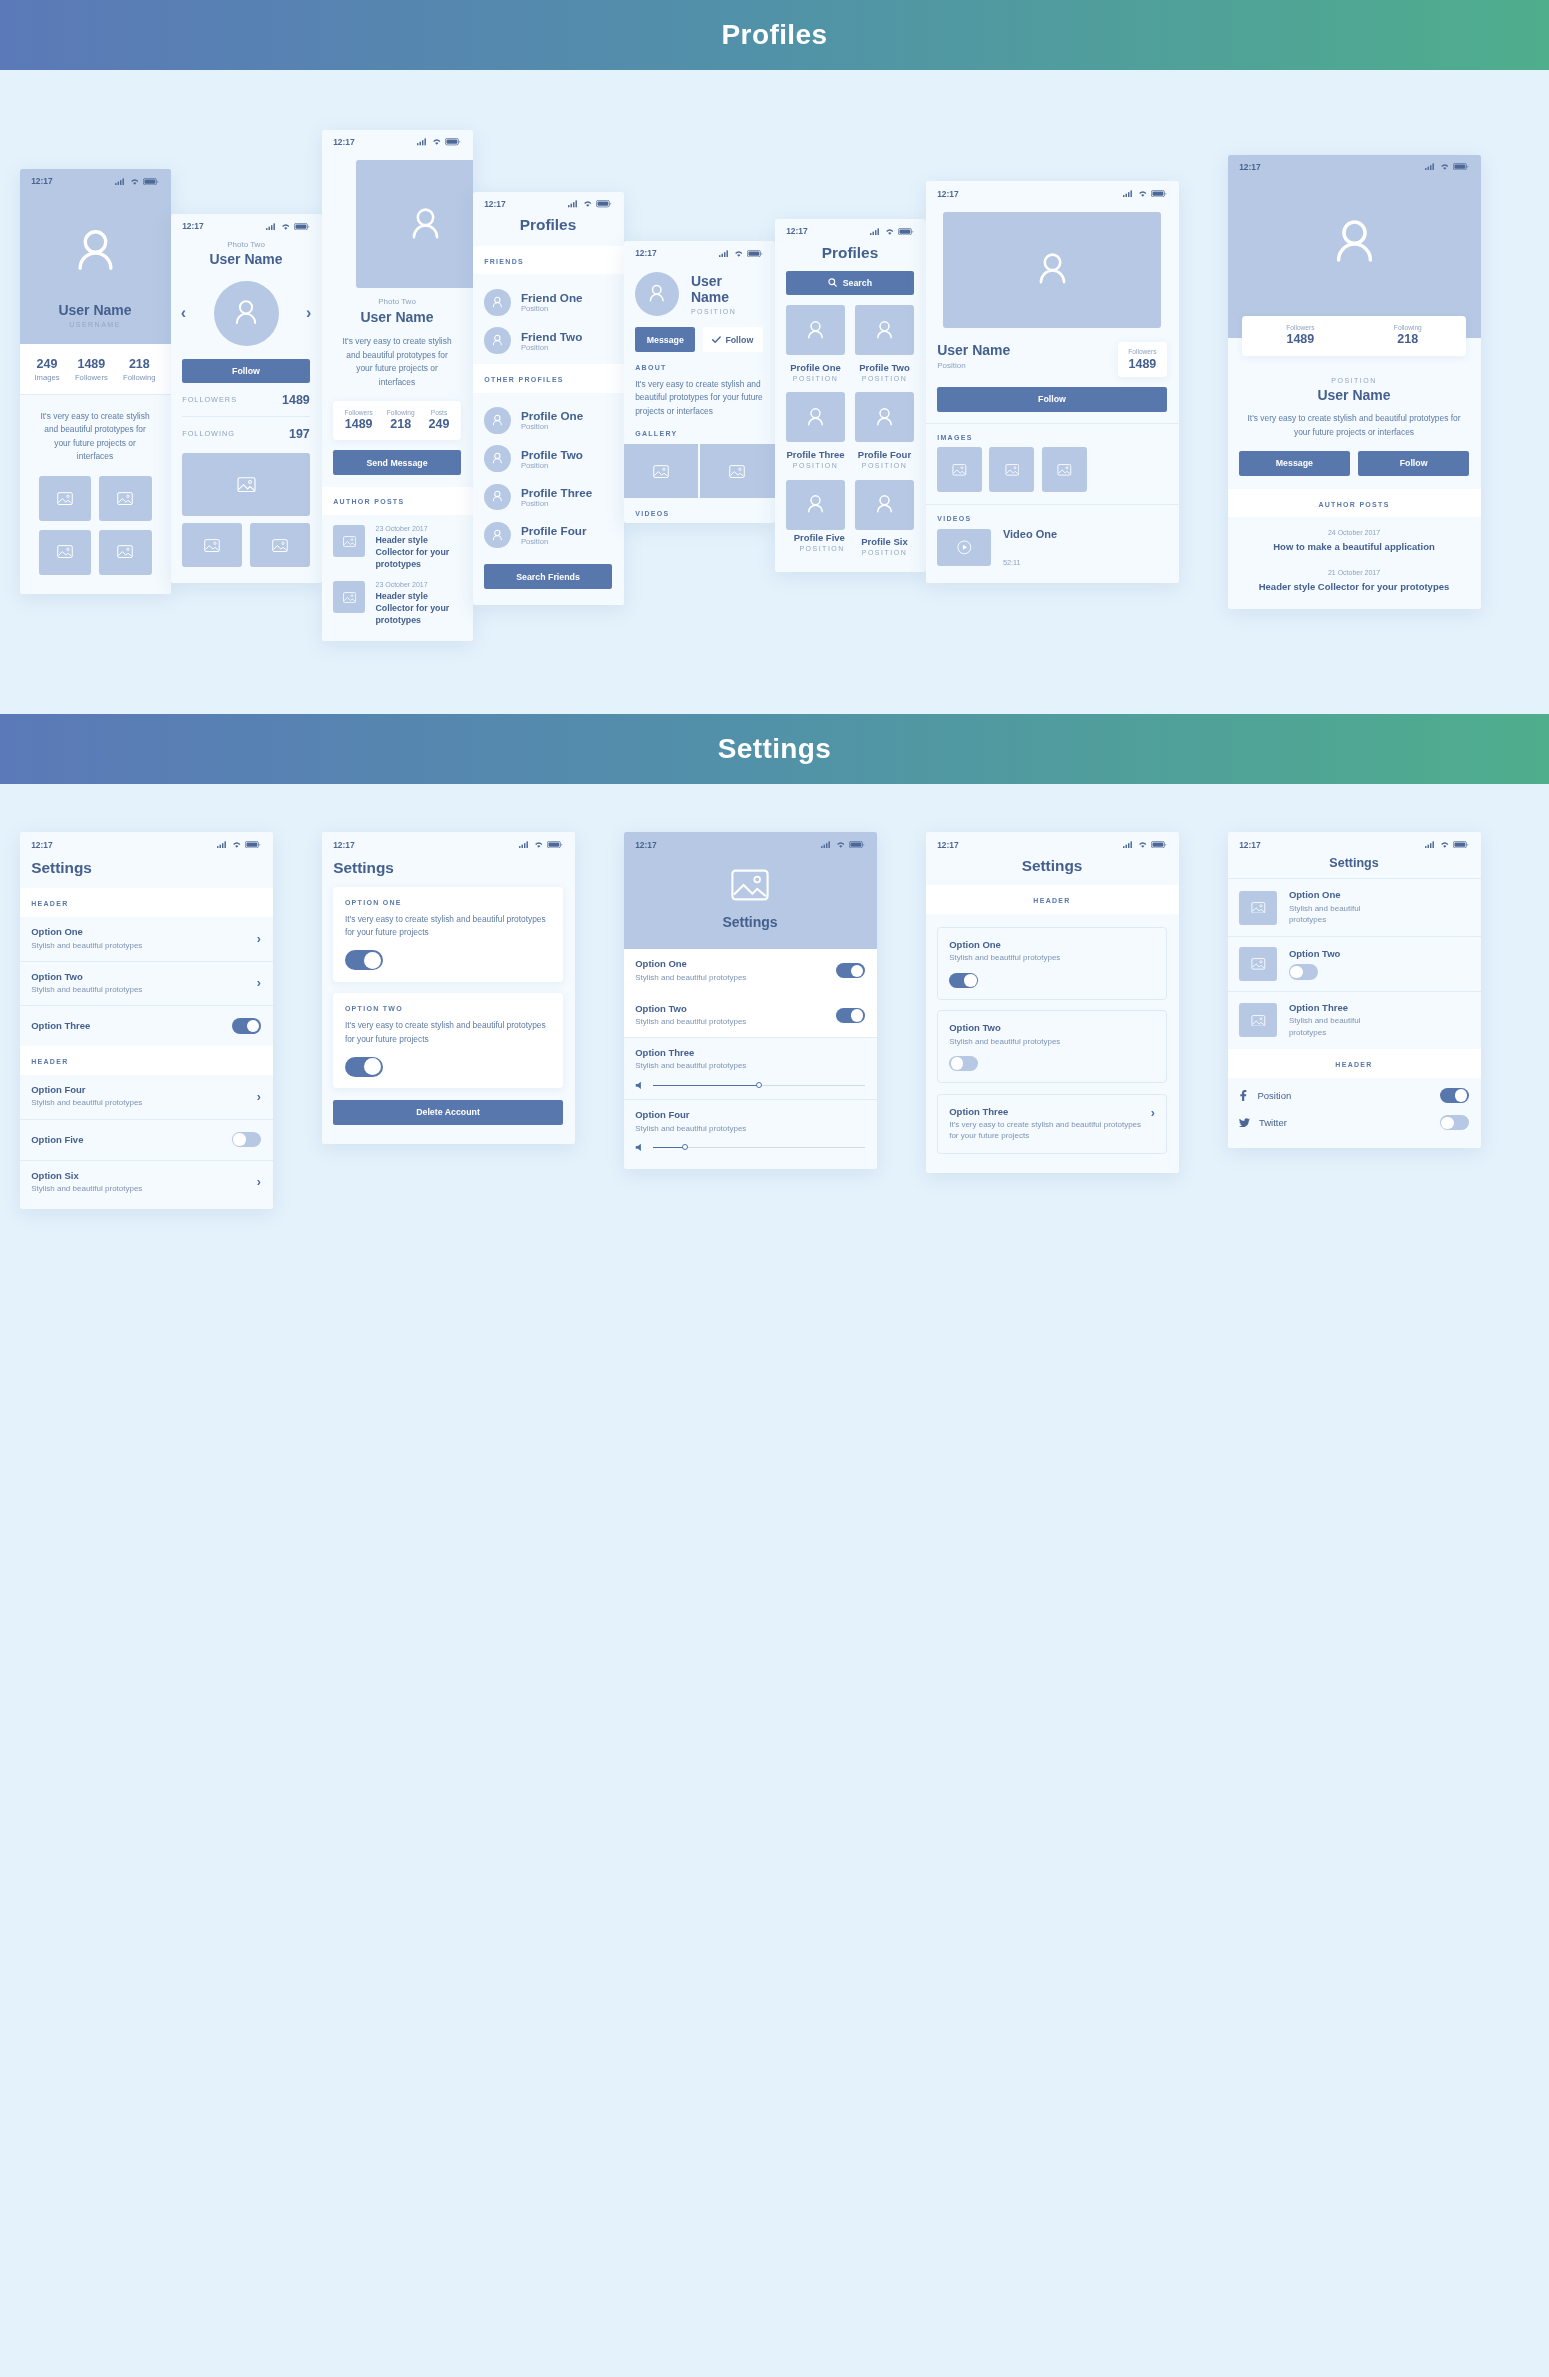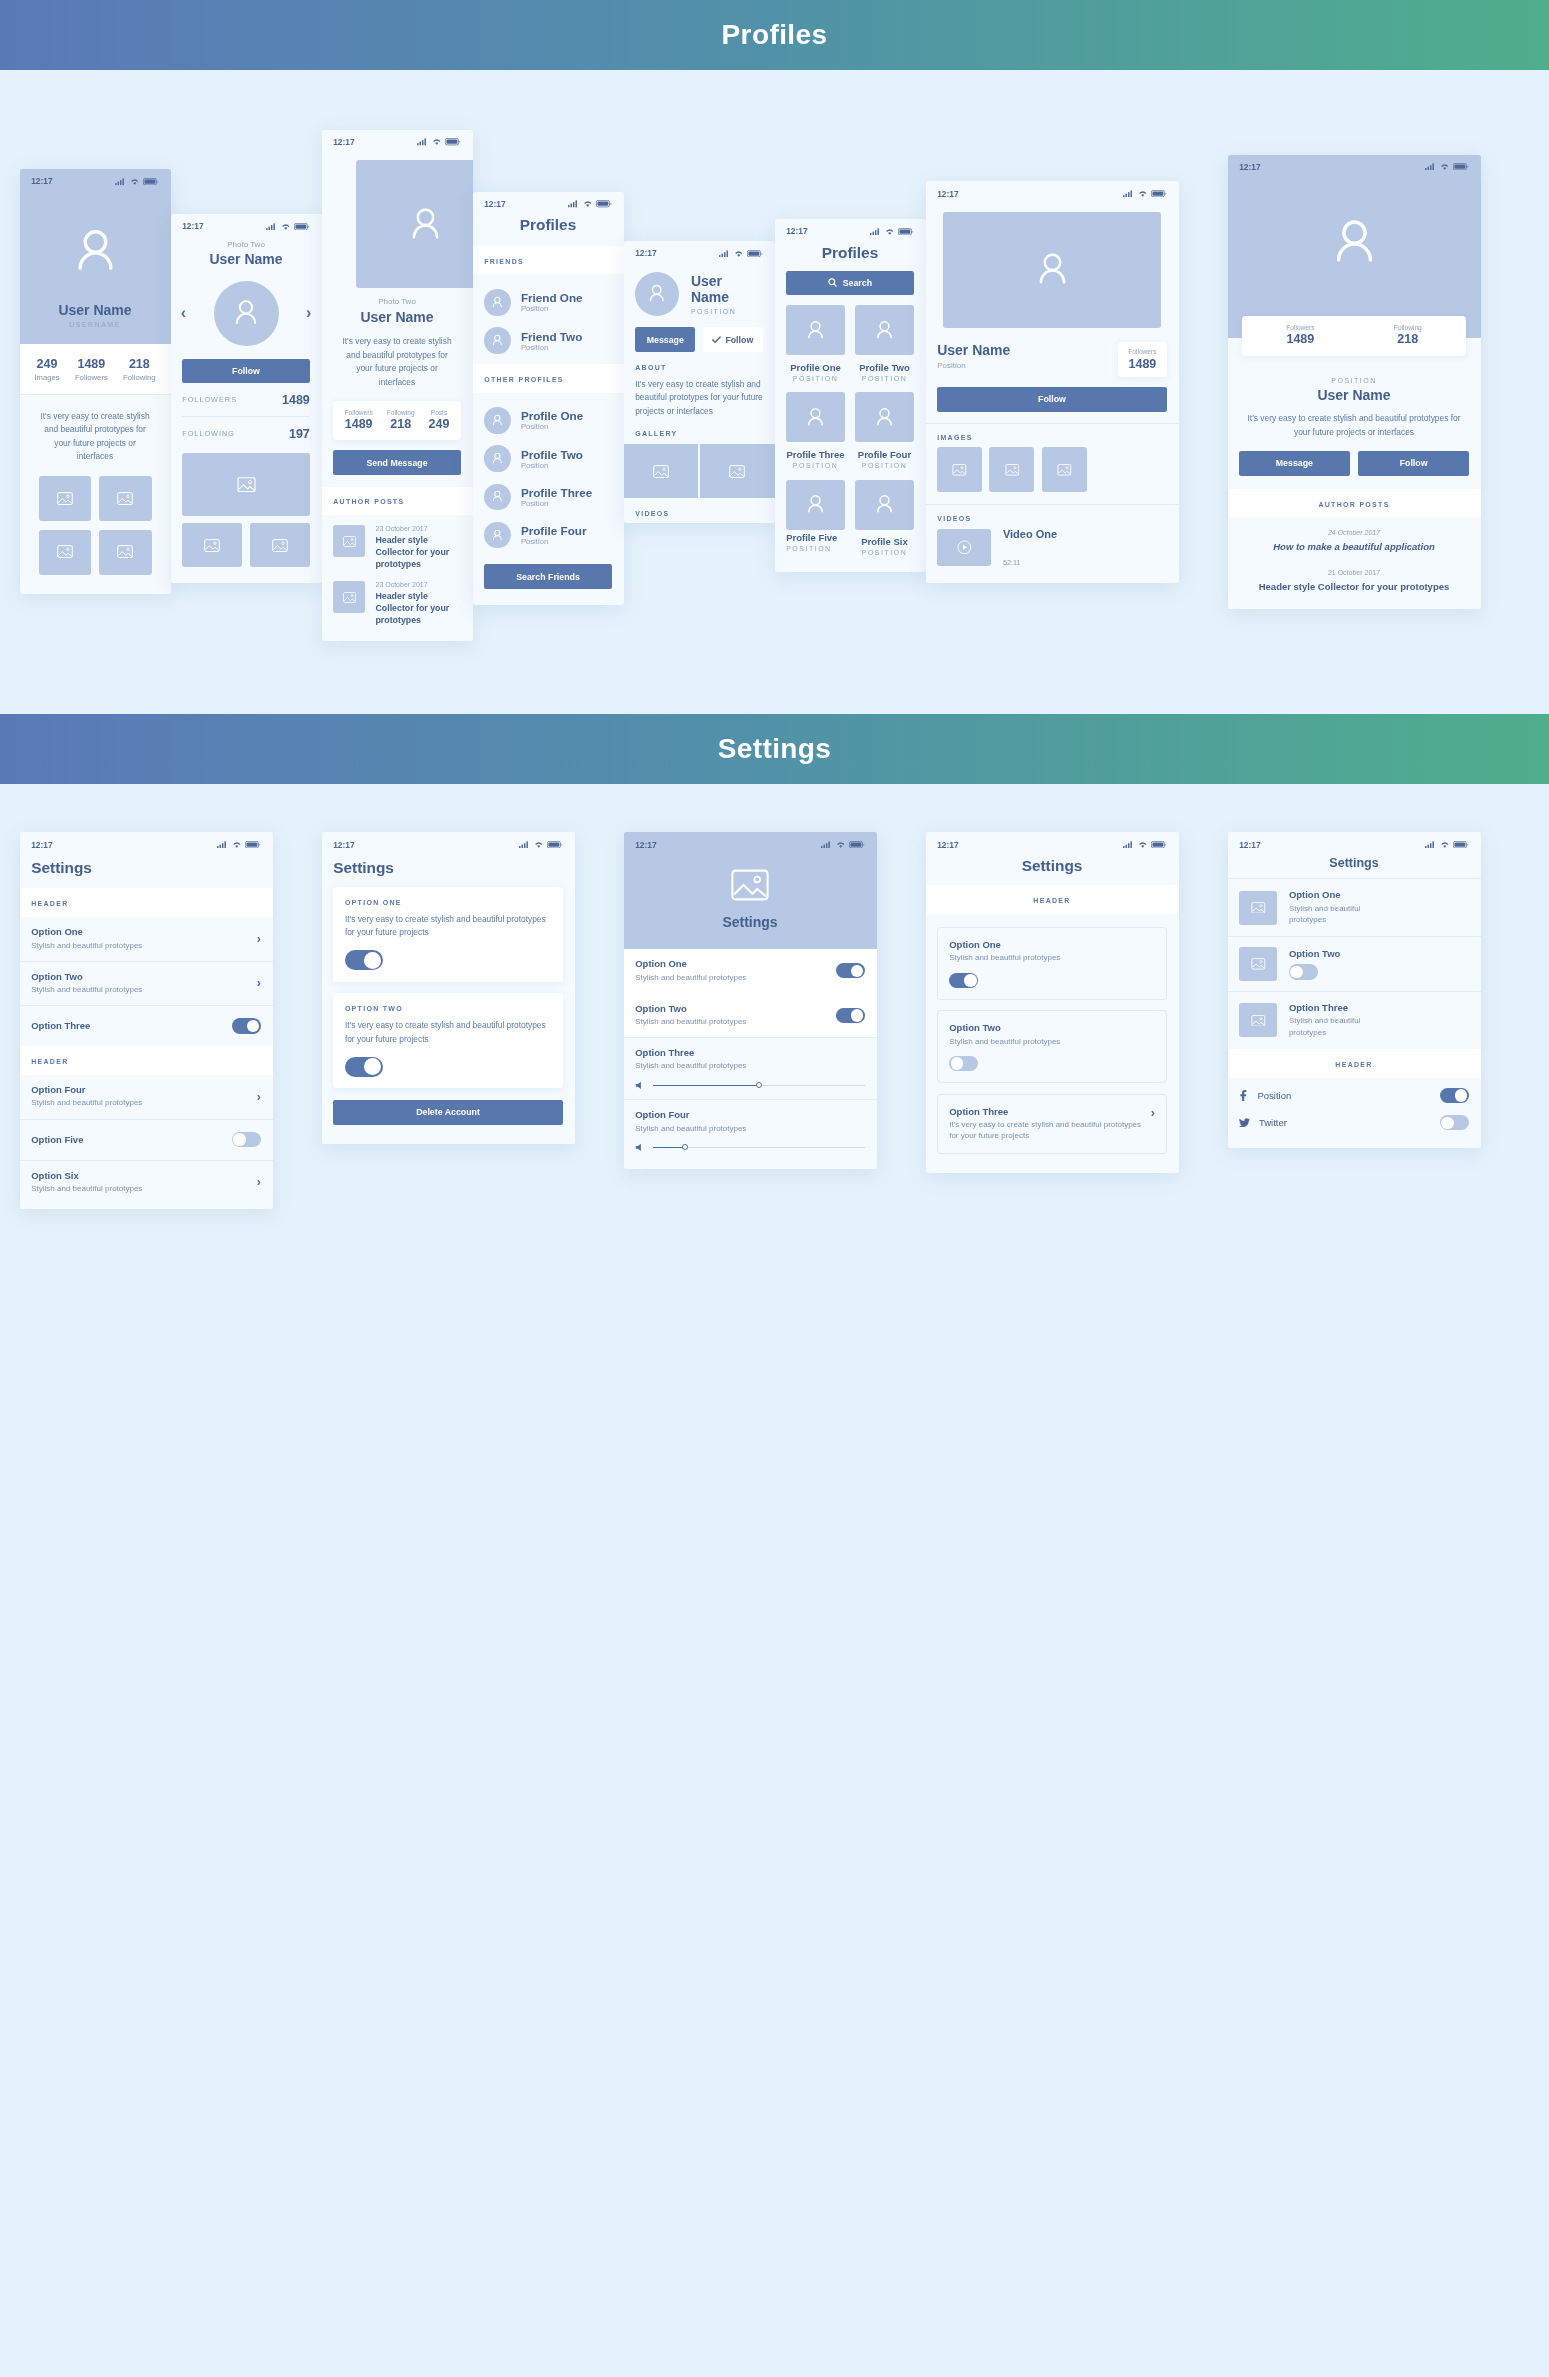--- a/index.html
+++ b/index.html
@@ -604,21 +604,21 @@
               <div class="sub-caps" style="margin-top:2.2px;">POSITION</div>
             </div>
           </div>
         <div>
             <div class="ph" style="height:50px;">
               <svg width="25" height="25" viewBox="0 0 78 78">
                 <circle cx="39" cy="26" r="14" fill="none" stroke="#fff" stroke-width="4.6"></circle>
                 <path d="M18 62a21 21 0 0 1 42 0" fill="none" stroke="#fff" stroke-width="4.6" stroke-linecap="round"></path>
               </svg>
             </div>
-            <div style="text-align:left;margin-top:2px;">
+            <div style="text-align:right;margin-top:2px;">
               <div class="name-md" style="font-size:9.5px;">Profile Five</div>
               <div class="sub-caps" style="margin-top:2.2px;">POSITION</div>
             </div>
           </div>
         <div>
             <div class="ph" style="height:50px;">
               <svg width="25" height="25" viewBox="0 0 78 78">
                 <circle cx="39" cy="26" r="14" fill="none" stroke="#fff" stroke-width="4.6"></circle>
                 <path d="M18 62a21 21 0 0 1 42 0" fill="none" stroke="#fff" stroke-width="4.6" stroke-linecap="round"></path>
               </svg>
@@ -769,21 +769,21 @@
         <div class="bio">It's very easy to create stylish and beautiful prototypes for your future projects or interfaces</div>
       </div>
       <div style="display:flex;gap:8.8px;padding:11.7px 11.7px 13.2px 11.7px;">
         <div class="btn">Message</div>
         <div class="btn">Follow</div>
       </div>
       <div class="white-strip" style="text-align:center;">
         <span class="sec-label">AUTHOR POSTS</span>
       </div>
       <div style="padding:11.7px 17.6px 16px 17.6px;text-align:center;">
-        <div style="margin-bottom:15px;font-style:italic;">
+        <div style="margin-bottom:15px;">
           <div style="font-size:7px;" class="muted">24 October 2017</div>
           <div style="font-size:9.5px;font-weight:bold;color:#45608f;margin-top:4.4px;line-height:1.4;">How to make a beautiful application</div>
         </div>
         <div>
           <div style="font-size:7px;" class="muted">21 October 2017</div>
           <div style="font-size:9.5px;font-weight:bold;color:#45608f;margin-top:4.4px;line-height:1.4;">Header style Collector for your prototypes</div>
         </div>
       </div>
     </div>
   </div>

